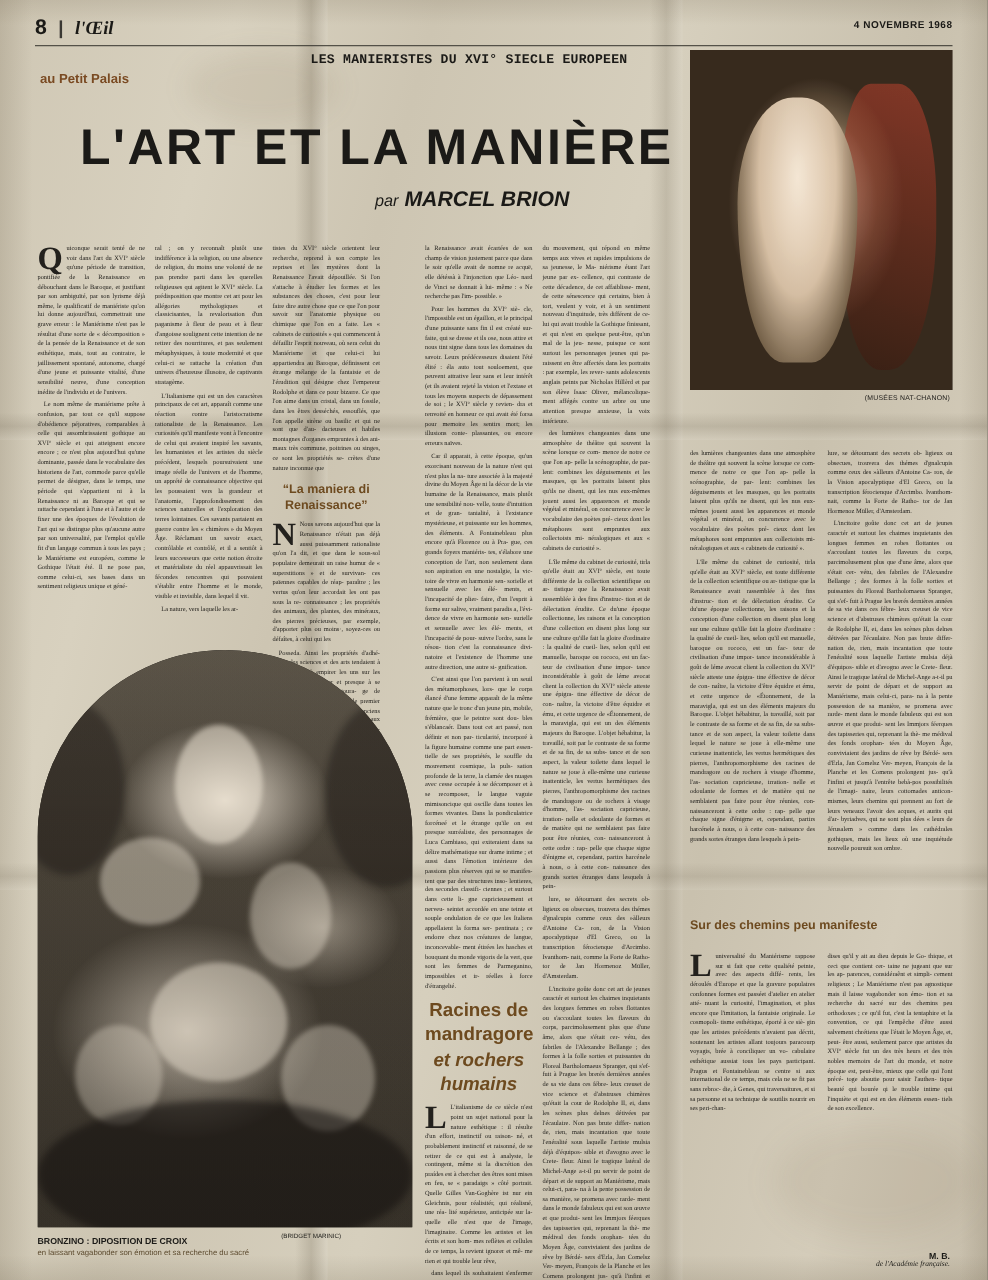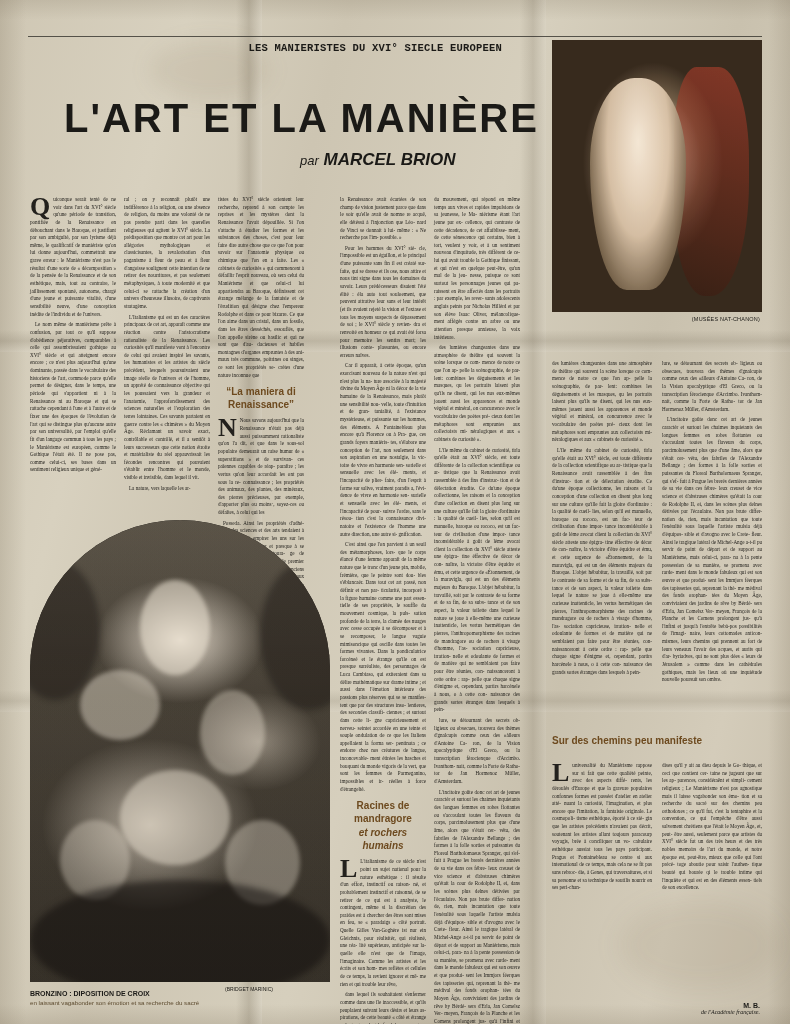--- a/index.html
+++ b/index.html
@@ -60,21 +60,21 @@
   .cap-tr .t{font-family:"Liberation Sans",sans-serif;font-weight:bold;font-size:7.5px;letter-spacing:.2px;}
   .cap-tr .s{font-family:"Liberation Sans",sans-serif;font-size:6.5px;color:#5c4a2e;margin-top:2px;}
 
   
   .col{position:absolute;text-align:justify;font-size:5.1px;line-height:1.5;color:#23211d;}
   .col p{margin:0 0 3px 0;text-indent:5px;}
   .col p.first{text-indent:0;}
   .dropcap{float:left;font-family:"Liberation Serif",serif;font-weight:bold;font-size:26px;line-height:20px;padding:1px 3px 0 0;}
   .subhead{font-family:"Liberation Sans",sans-serif;font-weight:bold;font-size:10px;text-align:center;margin:7px 0 6px 0;line-height:1.25;text-indent:0;}
   .subhead.brown{color:#6d4a1f;}
-  .subhead.small{font-size:10px;}
+  .subhead.small{font-size:15px;}
 
   
   .art{position:absolute;left:30px;top:520px;width:300px;height:462px;overflow:hidden;}
   .art .frame{position:absolute;inset:0;background:#0f0d0b;
     border-radius:150px 150px 0 0;}
   .art .img{position:absolute;inset:0;border-radius:150px 150px 0 0;overflow:hidden;
     background:
       radial-gradient(ellipse 120px 90px at 50% 26%, rgba(230,220,205,.95), rgba(120,110,95,.2) 70%),
       radial-gradient(ellipse 150px 120px at 40% 66%, rgba(215,205,190,.85), rgba(60,55,45,.15) 72%),
       radial-gradient(ellipse 90px 70px at 76% 48%, rgba(200,190,175,.75), rgba(40,36,30,.1) 70%),
@@ -95,24 +95,33 @@
 
 <div class="page">
 
   <div class="fold f1"></div>
   <div class="fold f2"></div>
   <div class="hfold h1"></div>
   <div class="hfold h2"></div>
   <div class="stain" style="left:150px;top:40px;width:120px;height:60px;background:rgba(120,100,70,.10);filter:blur(10px);"></div>
   <div class="stain" style="left:620px;top:900px;width:160px;height:90px;background:rgba(120,100,70,.10);filter:blur(12px);"></div>
 
+  <div class="masthead">
+    <span class="folio">
+      <span class="num">8</span>
+      <span class="bar">|</span>
+      <span class="mag">l'Œil</span>
+    </span>
+    <span class="issuedate">4 NOVEMBRE 1968</span>
+  </div>
   <div class="rule"></div>
 
   <div class="kicker">
     <div class="l1">LES MANIERISTES DU XVI° SIECLE EUROPEEN</div>
+    <div class="l2">au Petit Palais</div>
   </div>
 
   <div class="headline">L'ART ET LA MANIÈRE</div>
   <div class="byline">
     <span class="par">par</span>
     <span>MARCEL BRION</span>
   </div>
 
   <div class="photo-tr">
     <div class="inner">

